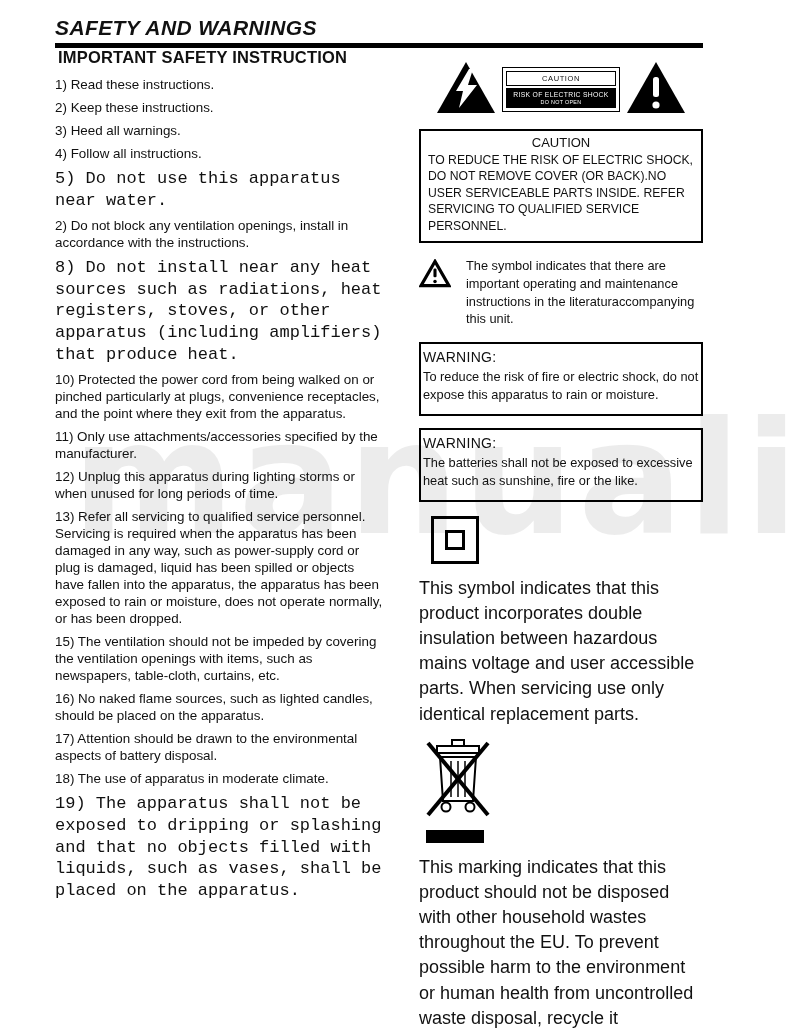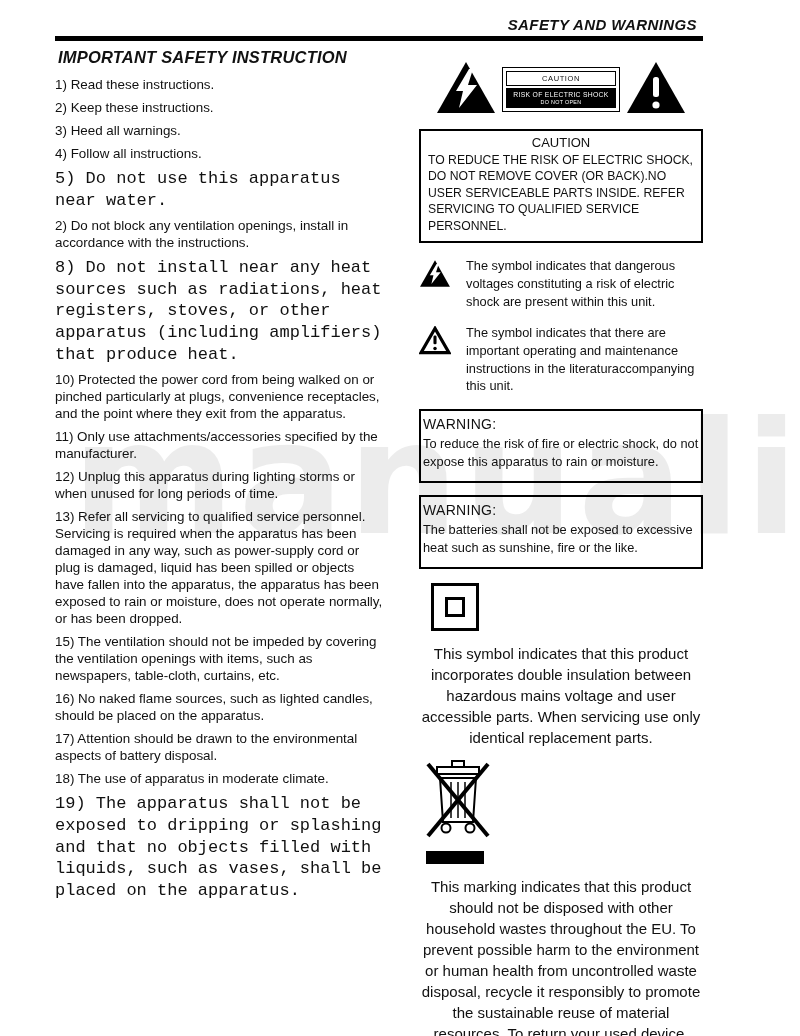--- a/index.html
+++ b/index.html
@@ -10,28 +10,28 @@
   .watermark {
     position:absolute; top:388px; left:72px; z-index:0;
     font-family:"DejaVu Sans", sans-serif; font-weight:bold;
     font-size:156px; letter-spacing:4px; color:#000; opacity:0.07;
     pointer-events:none; white-space:nowrap;
   }
 
   .content { position:relative; z-index:1; }
 
   .header { position:absolute; top:16px; left:55px; width:648px; }
-  .header-title { text-align:right; font-style:italic; font-weight:bold; font-size:15px; letter-spacing:0.4px; padding-right:6px; }
+  .header-title { text-align:left; font-style:italic; font-weight:bold; font-size:21px; letter-spacing:0.4px; padding-right:6px; }
   .header-rule { height:5px; background:#000; margin-top:3px; }
 
   .columns { position:absolute; top:44px; left:55px; width:648px; display:flex; gap:34px; }
   .col-left { width:330px; }
   .col-right { width:284px; padding-top:16px; }
 
-  .section-title { font-size:16.5px; font-weight:bold; letter-spacing:0.2px; margin:4px 0 9px 3px;font-style:italic; }
+  .section-title { font-size:16.5px; font-weight:bold; letter-spacing:0.2px; margin:4px 0 9px 3px; }
   .item { font-size:13.4px; line-height:1.27; margin-bottom:6px; }
   .item.small { font-size:17px;font-family:Liberation Mono, monospace; }
 
   
   .caution-assembly { display:flex; align-items:center; justify-content:center; gap:5px; margin-bottom:10px; }
   .caution-label { width:118px; border:1px solid #000; background:#fff; }
   .cl-top { margin:3px 3px 2px; border:1px solid #000; font-size:7.5px; text-align:center; padding:2px 0; letter-spacing:0.6px; }
   .cl-bottom { background:#000; color:#fff; margin:0 3px 3px; text-align:center; padding:3px 0 3px; }
   .cl-risk { font-size:6.8px; letter-spacing:0.3px; }
   .cl-dno  { font-size:5.4px; margin-top:1px; letter-spacing:0.3px; }
@@ -44,21 +44,21 @@
   .symbol-note .icon-wrap { flex:0 0 34px; padding-top:2px; }
   .symbol-note p { font-size:12.8px; line-height:1.38; }
 
   .warning-box { border:2px solid #000; padding:5px 2px 10px; margin-bottom:12px; background:transparent; }
   .wb-title { font-size:14px; margin-bottom:3px; letter-spacing:0.3px; }
   .warning-box p { font-size:12.8px; line-height:1.4; }
 
   .di-symbol { width:48px; height:48px; border:3px solid #000; display:flex; align-items:center; justify-content:center; margin:14px 0 12px 12px; }
   .di-inner { width:20px; height:20px; border:3px solid #000; }
 
-  .note { font-size:15px; line-height:1.4; margin-bottom:10px;text-align:center; }
+  .note { font-size:18px; line-height:1.4; margin-bottom:10px; }
 
   .weee-wrap { margin:10px 0 0 6px; }
   .black-bar { width:58px; height:13px; background:#000; margin:5px 0 12px 7px; }
 </style>
 </head>
 <body>
 
 <div class="page">
 
   <div class="watermark">manuali</div>
@@ -115,29 +115,20 @@
               <circle cx="31" cy="45" r="3.6" fill="#fff"></circle>
             </svg>
           </span>
         </div>
 
         <div class="caution-box">
           <div class="cb-title">CAUTION</div>
           <div class="cb-text">TO REDUCE THE RISK OF ELECTRIC SHOCK, DO NOT REMOVE COVER (OR BACK).NO USER SERVICEABLE PARTS INSIDE. REFER SERVICING TO QUALIFIED SERVICE PERSONNEL.</div>
         </div>
 
-        <div class="symbol-note">
-          <span class="icon-wrap">
-            <svg width="32" height="29" viewBox="0 0 62 55">
-              <polygon points="31,2 60,53 2,53" fill="#000"></polygon>
-              <polygon points="34,9 21,31 28,31 24,48 42,25 33,25 38,9" fill="#fff"></polygon>
-            </svg>
-          </span>
-          <p>The symbol indicates that dangerous voltages constituting a risk of electric shock are present within this unit.</p>
-        </div>
 
         <div class="symbol-note">
           <span class="icon-wrap">
             <svg width="32" height="29" viewBox="0 0 62 55">
               <polygon points="31,4 58,51 4,51" fill="#fff" stroke="#000" stroke-width="6"></polygon>
               <rect x="28" y="18" width="6" height="17" rx="2.5" fill="#000"></rect>
               <circle cx="31" cy="43" r="3.4" fill="#000"></circle>
             </svg>
           </span>
           <p>The symbol indicates that there are important operating and maintenance instructions in the literaturaccompanying this unit.</p>

